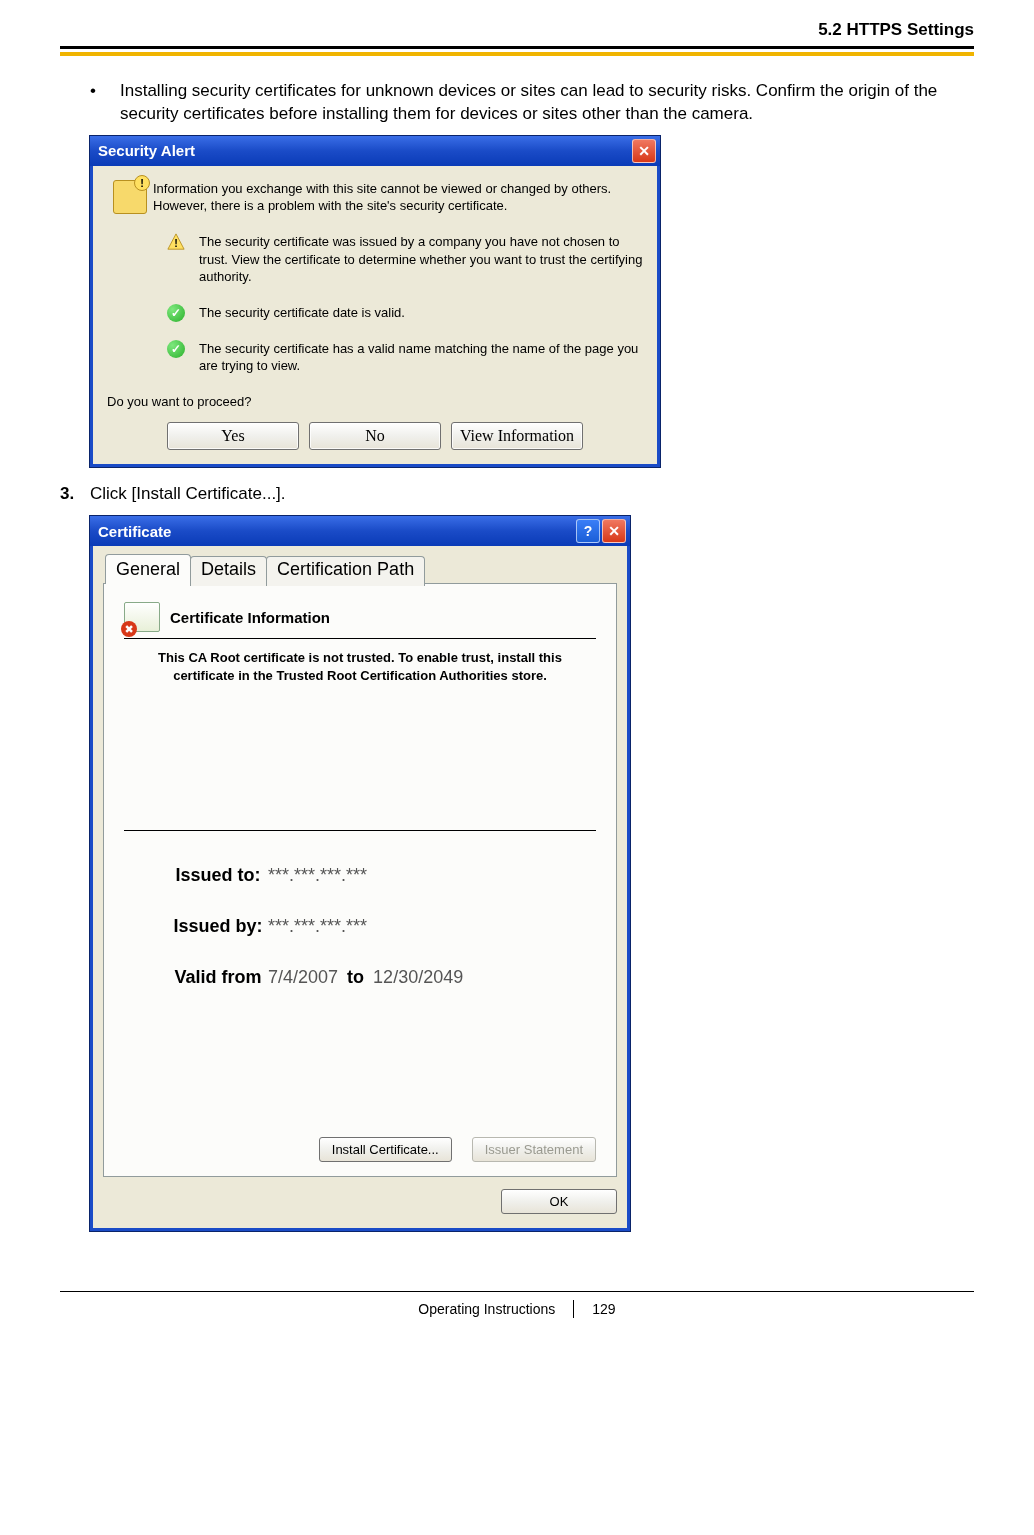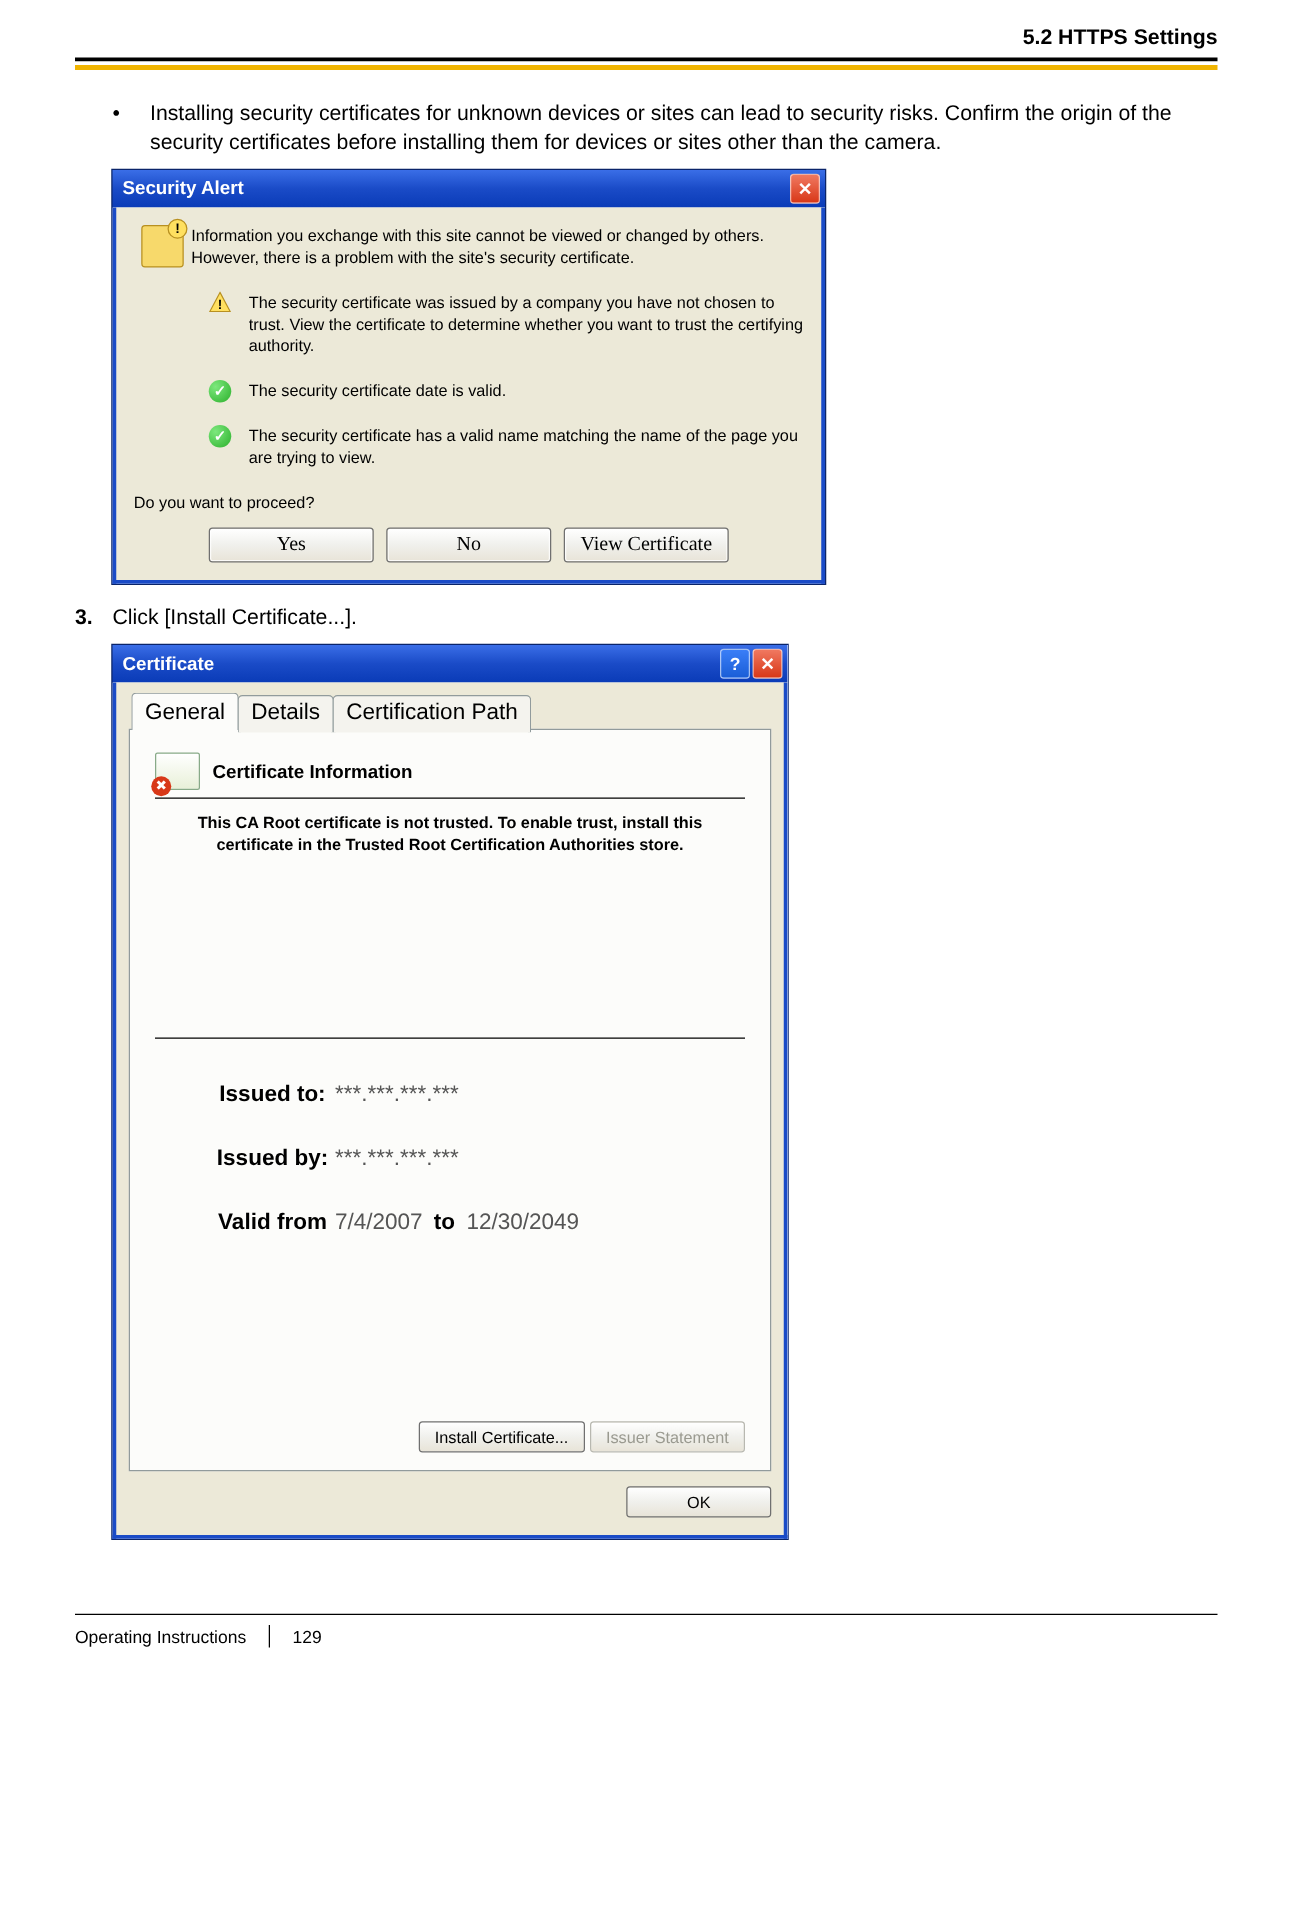--- a/index.html
+++ b/index.html
@@ -194,40 +194,40 @@
   }
   .cert-title{ font-weight:bold; font-size:15px; }
   .thin-rule { height:1px; background:#000; margin: 6px 0 10px 0;}
   .trust-msg { font-weight:bold; line-height:1.35; margin: 6px 4px 0 4px; }
   .cert-fields { margin: 24px 10px 0 24px; }
   .cert-field-row { display:flex; margin-bottom: 30px; font-size:18px;padding-left:20px;}
   .cert-field-label { font-weight:bold; width:100px; flex-shrink:0;}
   .cert-field-val { color:#555; }
   .cert-validity .to { font-weight:bold; margin: 0 4px;}
   .cert-buttons-row {
-    display:flex; gap:4px; justify-content:flex-end; margin-top:auto;
+    display:flex; gap:20px; justify-content:flex-end; margin-top:auto;
     padding-top: 12px;
   }
   .xp-button2 {
     background: linear-gradient(to bottom, #fff 0%, #f0f0ec 50%, #e8e4d8 100%);
     border: 1px solid #707070;
     border-radius: 3px;
     padding: 4px 12px;
     font-family: Tahoma, sans-serif;
     font-size: 13px;
   }
   .xp-button2.disabled { color:#9a9a90; border-color:#b8b8b0; }
   .ok-row { display:flex; justify-content:flex-end; margin-top:12px;}
 
   .footer {
     margin-top: 60px;
     border-top: 1px solid #000;
     padding-top: 8px;
     display:flex;
-    justify-content:flex-start;
+    justify-content:center;
     align-items:center;
     font-size: 14px;
     gap: 0;
   }
   .footer .divider { width:1px; height:18px; background:#000; margin: 0 18px;}
 </style>
 </head>
 <body>
 
 <div class="page">
@@ -279,21 +279,21 @@
             <div class="ok-icon">✓</div>
           </div>
         <div class="dlg1-text">The security certificate has a valid name matching the name of the page you are trying to view.</div>
       </div>
 
       <div class="dlg1-text" style="margin:0 0 12px 0;">Do you want to proceed?</div>
 
       <div class="dlg1-buttons">
         <div class="xp-button">Yes</div>
         <div class="xp-button">No</div>
-        <div class="xp-button">View Certificate</div>
+        <div class="xp-button">View Information</div>
       </div>
     </div>
   </div>
 
   <div class="step-row">
     <div class="step-num">3.</div>
     <div>Click [Install Certificate...].</div>
   </div>
 
   <div class="dialog dlg2">

